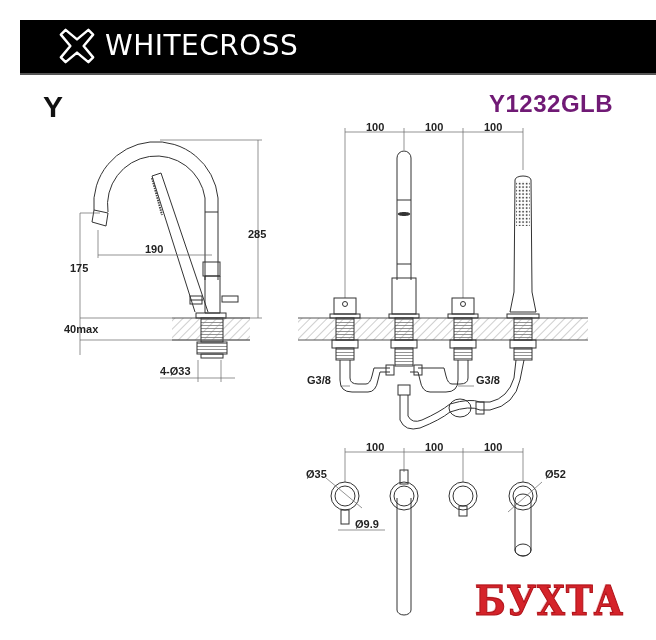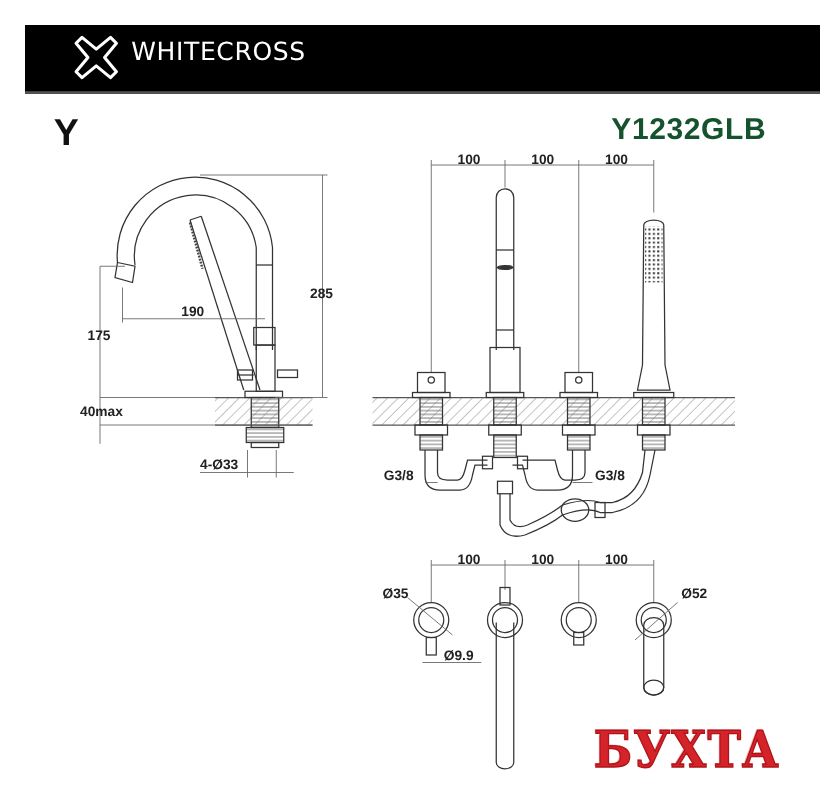--- a/index.html
+++ b/index.html
@@ -1,21 +1,21 @@
 <!DOCTYPE html>
 <html><head>
 <meta charset="utf-8">
 <style>
   html, body { margin:0; padding:0; background:#ffffff; }
   body { width:656px; height:640px; position:relative; overflow:hidden; font-family:"Liberation Sans", sans-serif; }
   .header { position:absolute; left:20px; top:20px; width:636px; height:53px; background:#000; border-bottom:2px solid #555; }
-  .brand-name { position:absolute; left:85px; top:9px; color:#fff; font-family:"DejaVu Sans", sans-serif; font-size:20px; letter-spacing:0.5px; font-weight:normal; }
+  .brand-name { position:absolute; left:85px; top:9px; color:#fff; font-family:"DejaVu Sans", sans-serif; font-size:28px; letter-spacing:0.5px; font-weight:normal; }
   .brand-logo { position:absolute; left:38px; top:7px; width:38px; height:38px; }
   .series { position:absolute; left:43px; top:90px; font-weight:bold; font-size:30px; color:#111; }
-  .model { position:absolute; left:489px; top:90px; font-weight:bold; font-size:24px; color:#14532d; letter-spacing:0.5px; }
+  .model { position:absolute; left:489px; top:90px; font-weight:bold; font-size:24px; color:#701a75; letter-spacing:0.5px; }
   svg.drawing { position:absolute; left:0; top:0; }
   .dim { font-family:"Liberation Sans", sans-serif; font-size:11px; font-weight:bold; fill:#222; }
   .watermark { position:absolute; left:475px; top:577px; font-family:"DejaVu Serif", serif; font-weight:bold; font-size:36px; color:#d5232a; letter-spacing:1px; -webkit-text-stroke:1px #b0141b; text-shadow: 1px 1px 0 #fff, -1px -1px 0 #f2b7ba; transform: scaleY(1.12); transform-origin:left top; }
 </style>
 </head>
 <body>
 
 <div class="header">
   <svg class="brand-logo" viewBox="0 0 40 40">
     <path d="M8,3 L20,13 L32,3 L37,8 L27,20 L37,32 L32,37 L20,27 L8,37 L3,32 L13,20 L3,8 Z" fill="none" stroke="#fff" stroke-width="2.6" stroke-linejoin="round"></path>

